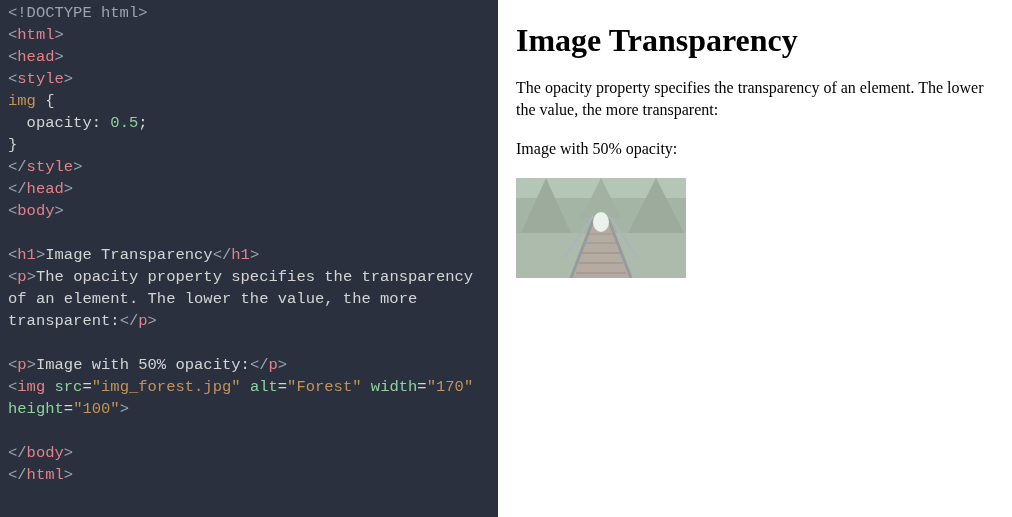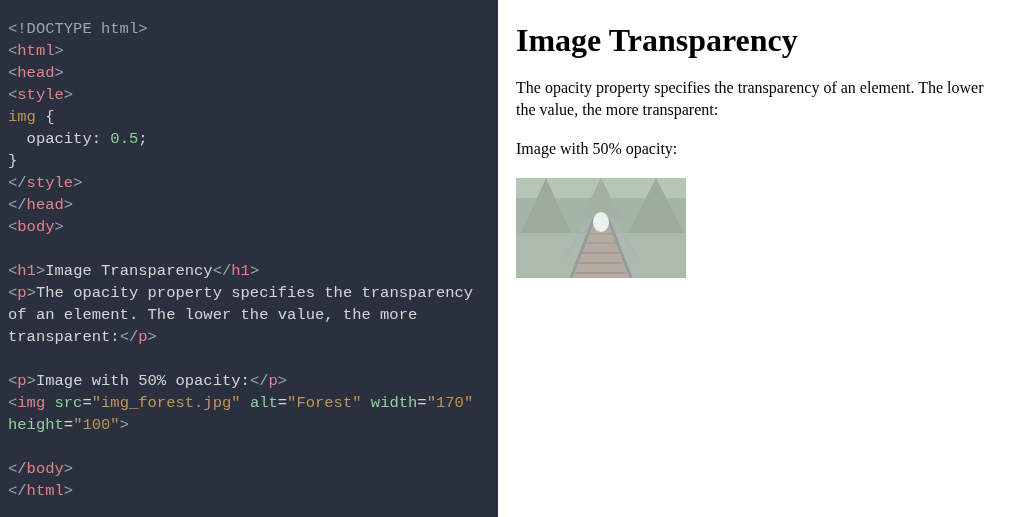--- a/index.html
+++ b/index.html
@@ -8,21 +8,21 @@
   width: 1012px;
   height: 517px;
   font-family: Consolas, 'Courier New', monospace;
   overflow: hidden;
 }
 .code-panel {
   width: 498px;
   height: 517px;
   background: #2a303d;
   color: #d4d4d4;
-  padding: 18px 8px;
+  padding: 2px 8px;
   font-size: 15.5px;
   line-height: 22px;
   white-space: pre-wrap;
   word-wrap: break-word;
 }
 .preview-panel {
   flex: 1;
   background: #ffffff;
   color: #000;
   font-family: 'Times New Roman', Times, serif;

